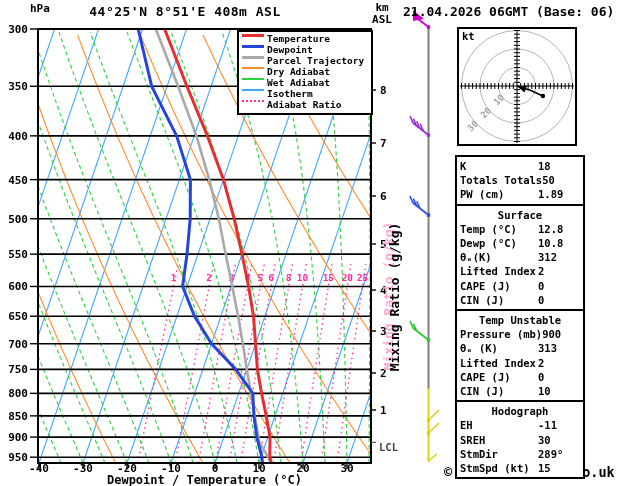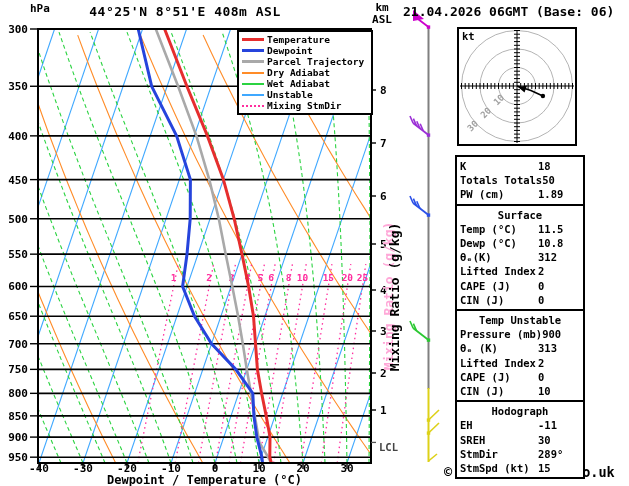--- a/index.html
+++ b/index.html
@@ -13,21 +13,21 @@
   .km2{left:366px;top:13px;width:32px;text-align:center;font-size:11px;}
   .datetime{left:403px;top:4px;width:226px;text-align:left;font-size:13px;}
   .xlabel{left:38px;top:473px;width:333px;text-align:center;font-size:12px;}
   .mixlabel{left:314px;top:290px;width:160px;height:14px;text-align:center;font-size:13px;
             transform:rotate(-90deg);}
   .mixshadow{left:308px;top:289px;color:#ffa8d8;z-index:0;}
   .mixmain{z-index:1;}
   .credit{left:444px;top:464px;font-size:13.5px;}
   .legend{position:absolute;left:237px;top:30px;width:126px;background:#fff;
           border:2px solid #000;padding:2px 3px;z-index:2;}
-  .lrow{display:flex;align-items:center;height:11px;}
+  .lrow{display:flex;height:11px;}
   .lswatch{width:22px;margin-right:3px;flex:none;}
   .llab{font-size:9.5px;line-height:10px;white-space:nowrap;}
   .panel{position:absolute;left:455px;top:155px;width:130px;z-index:2;}
   .section{border:2px solid #000;background:#fff;padding:2px 3px;margin-top:-2px;}
   .section:first-child{margin-top:0;}
   .sechead{text-align:center;font-size:10.5px;line-height:14.2px;white-space:nowrap;}
   .irow{display:flex;font-size:10.5px;line-height:14.2px;white-space:nowrap;}
   .il{flex:1;}
   .iv{width:42px;flex:none;}
   svg text{font-family:"DejaVu Sans Mono","Liberation Mono",monospace;font-weight:bold;}
@@ -326,25 +326,25 @@
       <div class="lrow">
         <span class="lswatch" style="border-top: 2px solid rgb(255, 140, 40);"></span>
         <span class="llab">Dry Adiabat</span>
       </div>
       <div class="lrow">
         <span class="lswatch" style="border-top: 2px solid rgb(43, 211, 65);"></span>
         <span class="llab">Wet Adiabat</span>
       </div>
       <div class="lrow">
         <span class="lswatch" style="border-top: 2px solid rgb(63, 168, 255);"></span>
-        <span class="llab">Unstable</span>
+        <span class="llab">Isotherm</span>
       </div>
       <div class="lrow">
         <span class="lswatch" style="border-top: 2px dotted rgb(255, 46, 158);"></span>
-        <span class="llab">Mixing StmDir</span>
+        <span class="llab">Adiabat Ratio</span>
       </div>
     </div>
 
   <div class="t xlabel">Dewpoint / Temperature (°C)</div>
   <div class="t mixlabel mixshadow">Mixing Ratio (g/kg)</div>
   <div class="t mixlabel mixmain">Mixing Ratio (g/kg)</div>
 
   <div class="panel" id="panel">
       <div class="section">
         <div class="irow">
@@ -357,21 +357,21 @@
         </div>
         <div class="irow">
           <span class="il">PW (cm)</span>
           <span class="iv">1.89</span>
         </div>
       </div>
       <div class="section">
         <div class="sechead">Surface</div>
         <div class="irow">
           <span class="il">Temp (°C)</span>
-          <span class="iv">11.5</span>
+          <span class="iv">12.8</span>
         </div>
         <div class="irow">
           <span class="il">Dewp (°C)</span>
           <span class="iv">10.8</span>
         </div>
         <div class="irow">
           <span class="il">θₑ(K)</span>
           <span class="iv">312</span>
         </div>
         <div class="irow">

